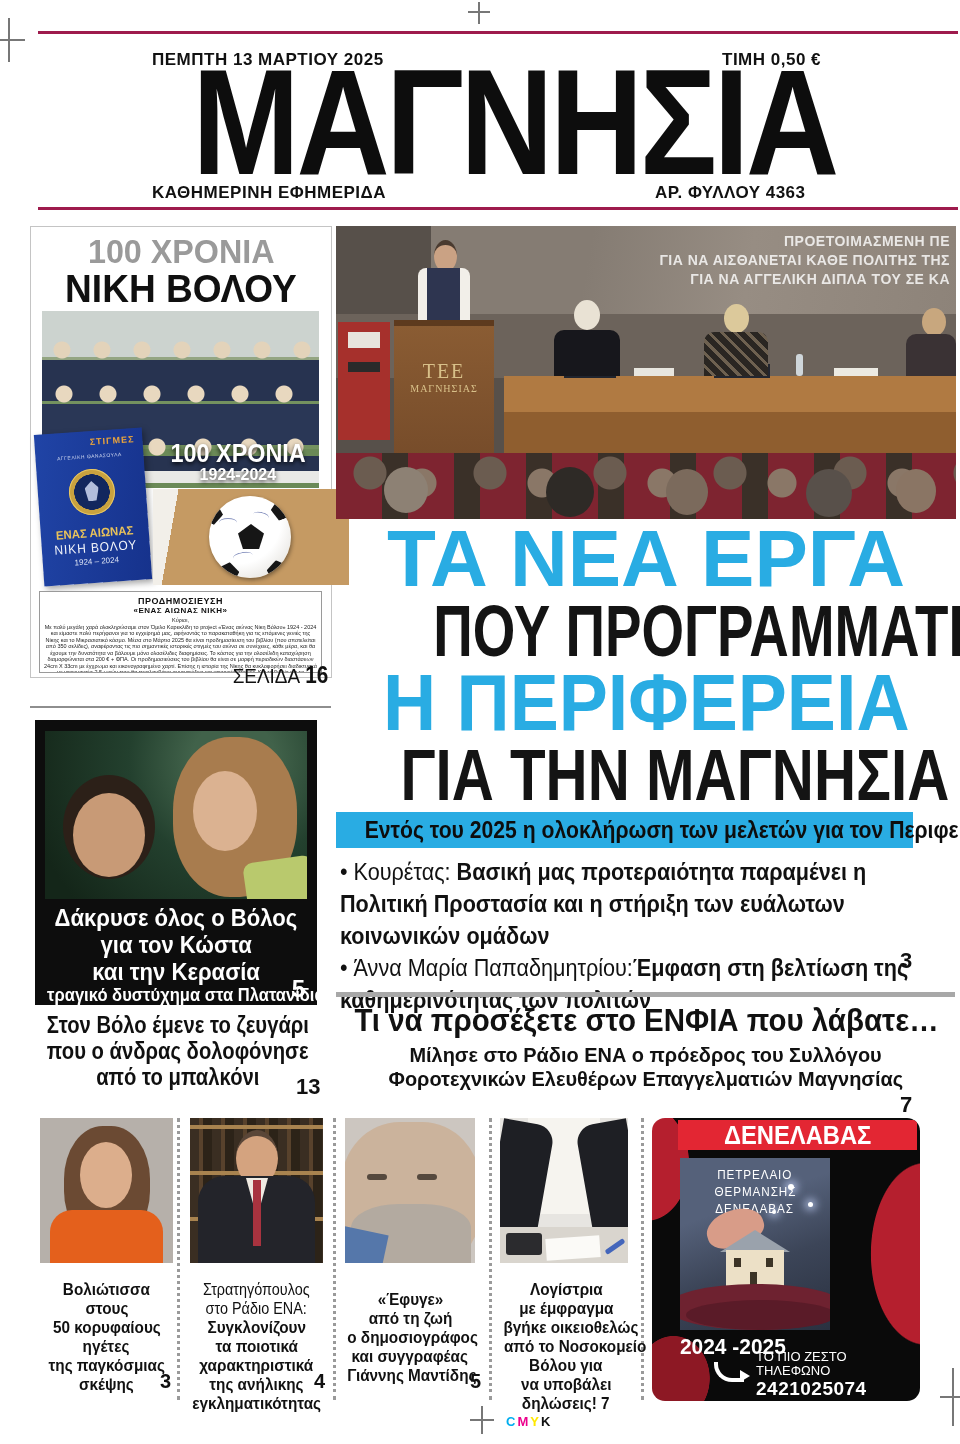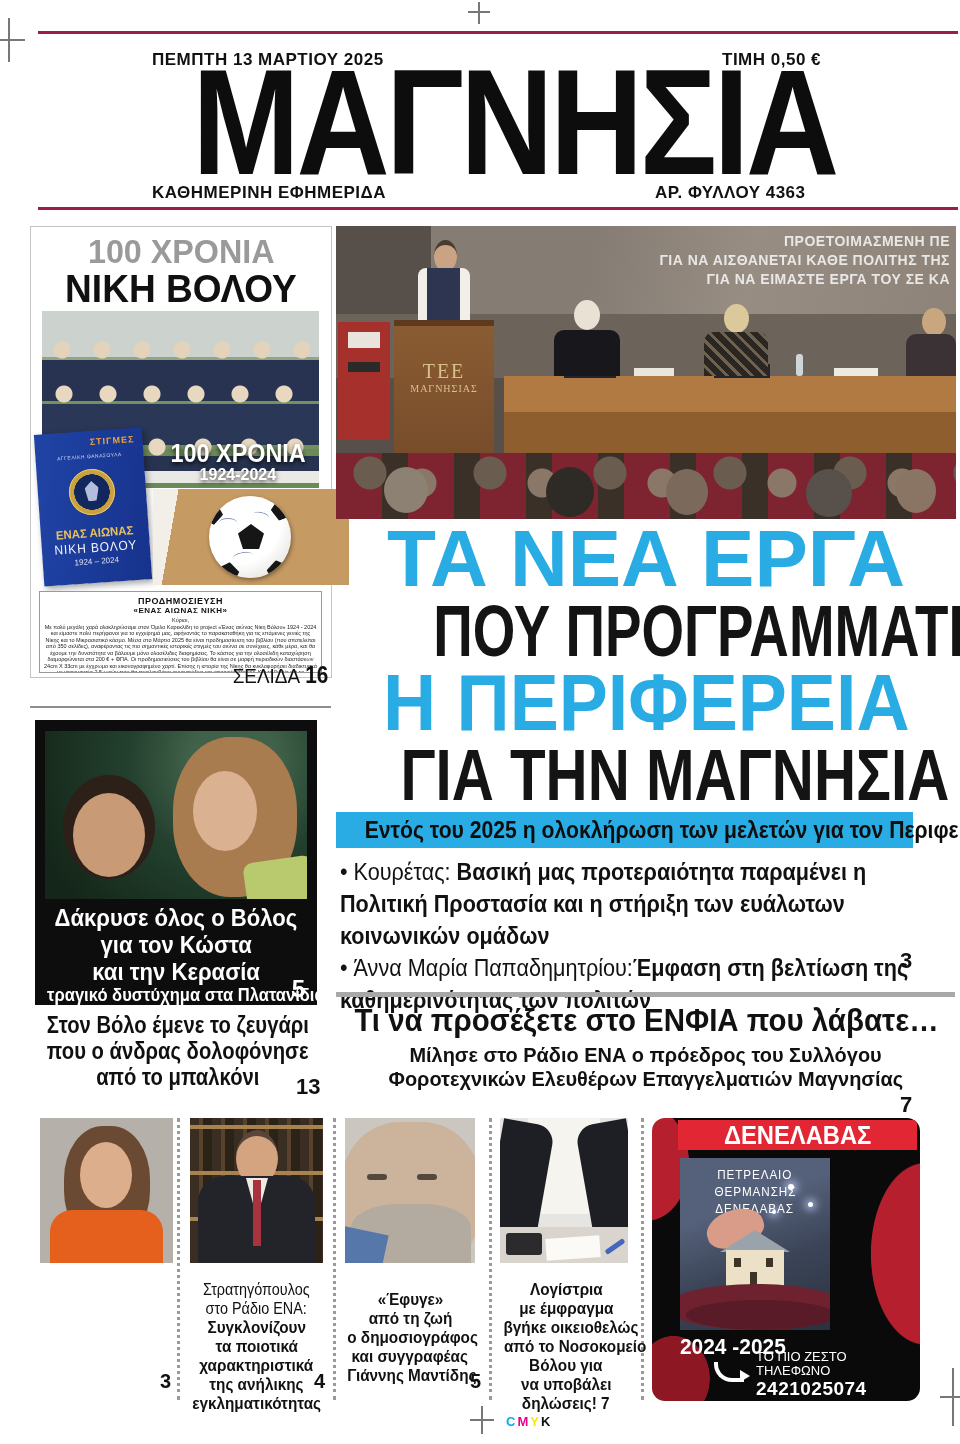--- a/index.html
+++ b/index.html
@@ -201,21 +201,21 @@
     <div><span class="cx" style="transform:scaleX(.88);">που ο άνδρας δολοφόνησε</span></div>
     <div><span class="cx" style="transform:scaleX(.88);">από το μπαλκόνι</span></div>
   </div>
   <div class="abs b" style="left:296px;top:1074px;font-size:22px;">13</div>
 
   <div class="mainphoto">
     <div class="screen">
       <div class="scrtxt">
         <div>ΠΡΟΕΤΟΙΜΑΣΜΕΝΗ ΠΕ</div>
         <div>ΓΙΑ ΝΑ ΑΙΣΘΑΝΕΤΑΙ ΚΑΘΕ ΠΟΛΙΤΗΣ ΤΗΣ</div>
-        <div>ΓΙΑ ΝΑ ΕΙΜΑΣΤΕ ΕΡΓΑ ΤΟΥ ΣΕ ΚΑ</div>
+        <div>ΓΙΑ ΝΑ ΑΓΓΕΛΙΚΗ ΔΙΠΛΑ ΤΟΥ ΣΕ ΚΑ</div>
       </div>
     </div>
     <div class="abs" style="left:0;right:0;top:88px;height:64px;background:#6c635b;"></div>
     <div class="abs" style="left:2px;top:96px;width:52px;height:118px;background:#a6302c;">
       <div class="abs" style="left:10px;top:10px;width:32px;height:16px;background:#e8e4dd;"></div>
       <div class="abs" style="left:10px;top:40px;width:32px;height:10px;background:#2a2a2a;"></div>
     </div>
 
     <div class="head" style="left:98px;top:14px;width:23px;height:27px;background:#caa284;border-top:5px solid #4a3b30;"></div>
     <div class="abs" style="left:82px;top:42px;width:52px;height:96px;
@@ -313,20 +313,28 @@
   <div class="bphoto ph4">
     <div class="abs" style="left:28px;top:0;width:72px;height:96px;background:#f6f4ef;"></div>
     <div class="abs" style="left:-6px;top:4px;width:52px;height:112px;background:#1e1f24;transform:rotate(10deg);border-radius:0 18px 0 0;"></div>
     <div class="abs" style="left:84px;top:4px;width:52px;height:112px;background:#1e1f24;transform:rotate(-10deg);border-radius:18px 0 0 0;"></div>
     <div class="abs" style="left:0;bottom:0;width:128px;height:36px;background:#d9d5ce;"></div>
     <div class="abs" style="left:46px;bottom:4px;width:54px;height:22px;background:#fbfaf7;transform:rotate(-4deg);"></div>
     <div class="abs" style="left:6px;bottom:8px;width:36px;height:22px;background:#2b2b2e;border-radius:3px;"></div>
     <div class="abs" style="left:104px;bottom:14px;width:22px;height:5px;background:#4466bb;transform:rotate(-35deg);border-radius:2px;"></div>
   </div>
 
+  <div class="btxt" style="left:34px;width:145px;">
+    <div><span class="cx" style="transform:scaleX(.9);">Βολιώτισσα</span></div>
+    <div><span class="cx" style="transform:scaleX(.9);">στους</span></div>
+    <div><span class="cx" style="transform:scaleX(.9);">50 κορυφαίους</span></div>
+    <div><span class="cx" style="transform:scaleX(.9);">ηγέτες</span></div>
+    <div><span class="cx" style="transform:scaleX(.9);">της παγκόσμιας</span></div>
+    <div><span class="cx" style="transform:scaleX(.9);">σκέψης</span></div>
+  </div>
   <div class="pnum" style="left:160px;top:1370px;">3</div>
 
   <div class="btxt" style="left:184px;width:145px;">
     <div style="font-weight:normal;font-size:16px;"><span class="cx" style="transform:scaleX(.9);">Στρατηγόπουλος</span></div>
     <div style="font-weight:normal;font-size:16px;"><span class="cx" style="transform:scaleX(.9);">στο Ράδιο ΕΝΑ:</span></div>
     <div><span class="cx" style="transform:scaleX(.9);">Συγκλονίζουν</span></div>
     <div><span class="cx" style="transform:scaleX(.9);">τα ποιοτικά</span></div>
     <div><span class="cx" style="transform:scaleX(.9);">χαρακτηριστικά</span></div>
     <div><span class="cx" style="transform:scaleX(.9);">της ανήλικης</span></div>
     <div><span class="cx" style="transform:scaleX(.9);">εγκληματικότητας</span></div>

